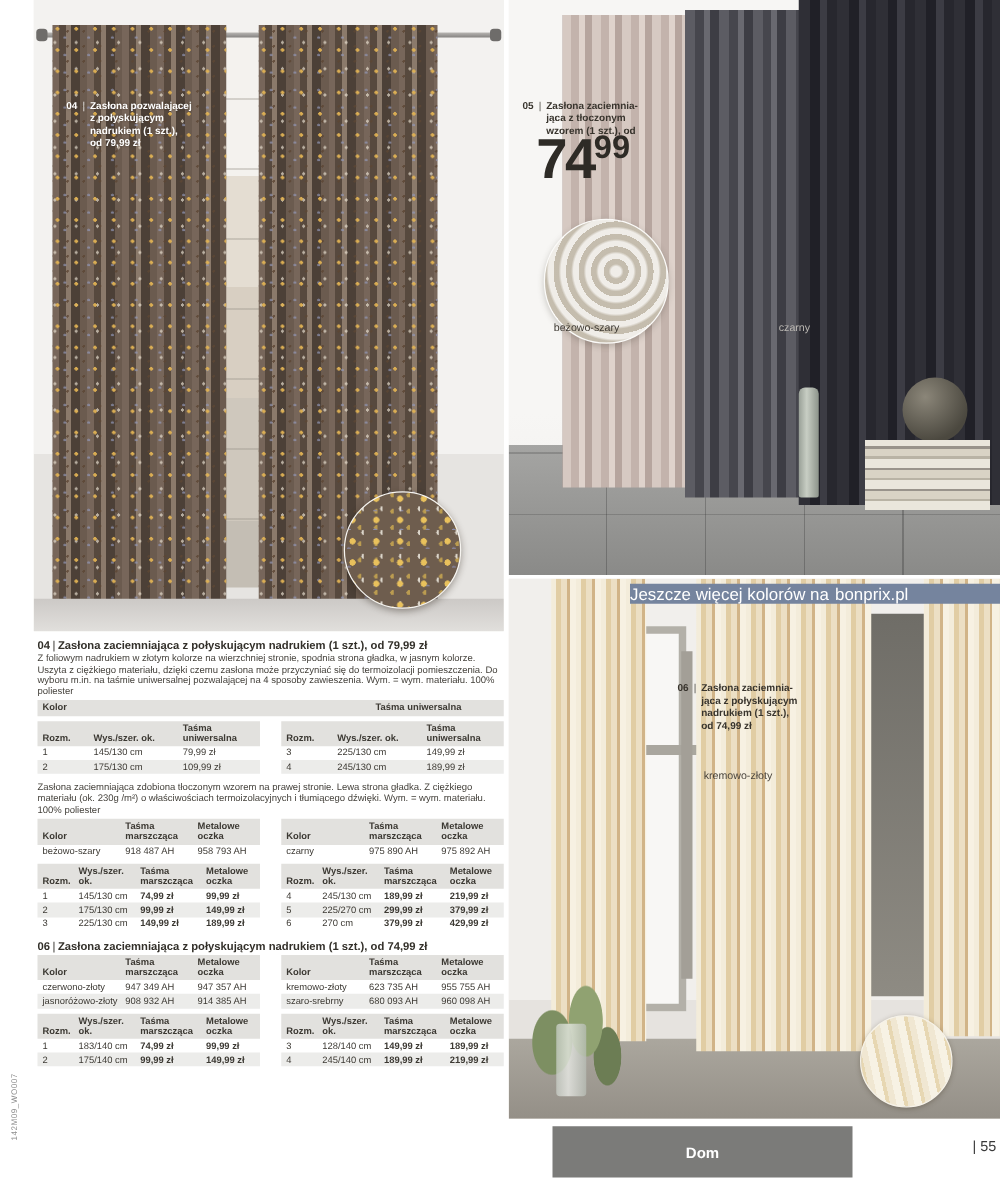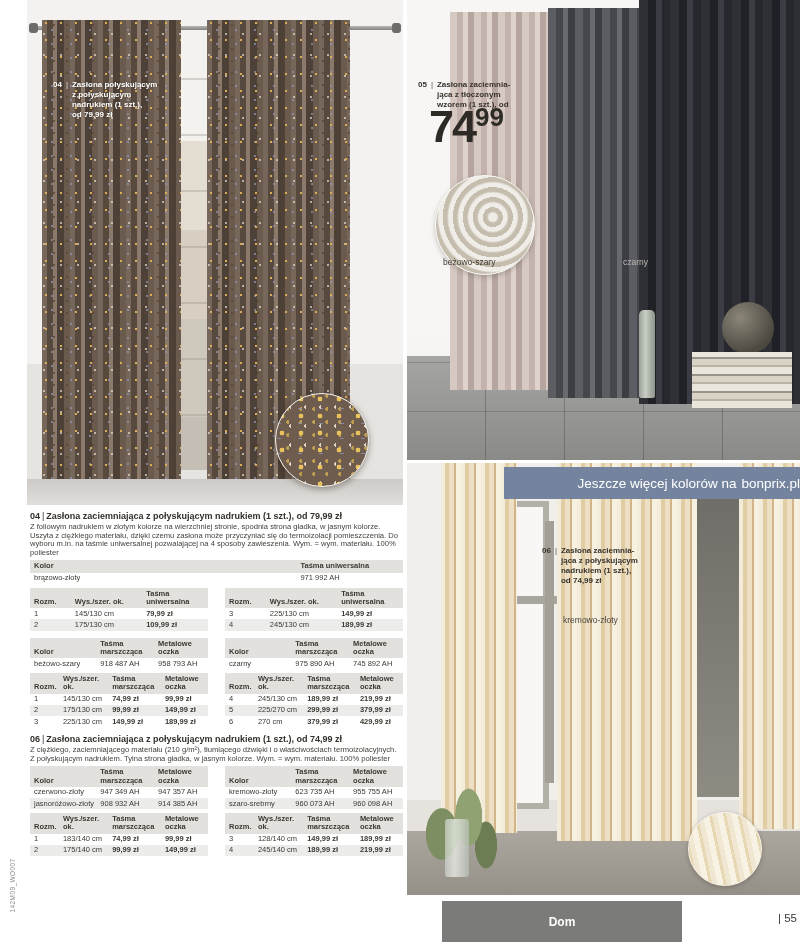--- a/index.html
+++ b/index.html
@@ -91,22 +91,22 @@
   #photo06 .plant{left:6px;bottom:16px;width:96px;height:100px;
      background:
        radial-gradient(ellipse 26px 42px at 30% 55%, #7d8f62 60%, transparent 63%),
        radial-gradient(ellipse 22px 46px at 58% 38%, #90a271 60%, transparent 63%),
        radial-gradient(ellipse 18px 38px at 76% 66%, #6c7d54 60%, transparent 63%);}
   #photo06 .vase{left:38px;bottom:18px;width:24px;height:58px;border-radius:3px;
      background:linear-gradient(90deg,rgba(200,206,198,.75),rgba(238,240,236,.75) 40%,rgba(184,190,182,.75));}
   #photo06 .inset{left:281px;top:349px;width:72px;height:72px;border-radius:50%;
      border:1px solid #f6f2e8;box-shadow:0 1px 4px rgba(60,50,30,.35);
      background:repeating-linear-gradient(78deg,#f7f2e4 0 6px,#e7d7b2 6px 9px,#f0e7d2 9px 14px);}
-  #banner{position:absolute;left:97px;top:4px;right:0;height:32px;background:#75849e;
-     display:flex;align-items:center;justify-content:flex-end;gap:5px;
+  #banner{position:absolute;left:97px;top:4px;right:0;height:16px;background:#75849e;
+     display:flex;align-items:center;justify-content:flex-start;gap:5px;
      color:#fff;font-size:13.5px;}
   #banner .brand{font-weight:400;}
 
   
   .photo-label{position:absolute;display:flex;gap:4px;font-size:8px;font-weight:700;line-height:10px;}
   .photo-label .pipe{font-weight:400;opacity:.85;}
   .lab-light{color:#ffffff;text-shadow:0 0 2px rgba(40,30,20,.5);}
   .lab-dark{color:#38342d;}
   #p4-label{left:26px;top:80px;}
   #p5-label{left:11px;top:80px;}
@@ -131,21 +131,21 @@
   .trow{display:flex;padding:1.5px 4px;}
   .trow.alt{background:#ececea;}
   .tcell{box-sizing:border-box;padding-right:3px;}
   .trow .tcell{white-space:nowrap;}
   .table-pair{display:flex;gap:17px;margin-top:4px;}
   .table-pair .ptable{width:178px;}
   .color2 .c0{flex:1;} .color2 .c1{width:27%;}
   .color3 .c0{width:39%;} .color3 .c1{width:34%;} .color3 .c2{width:27%;}
   .size3 .c0{width:24%;} .size3 .c1{width:42%;} .size3 .c2{width:34%;}
   .size4 .c0{width:17%;} .size4 .c1{width:29%;} .size4 .c2{width:31%;} .size4 .c3{width:23%;}
-  .size3 .trow .c2{font-weight:700;}
+  .size3 .trow .c2{font-weight:400;}
   .size4 .trow .c2,.size4 .trow .c3{font-weight:700;}
 
   
   #dom-box{position:absolute;left:442px;top:901px;width:240px;height:41px;background:#7b7b79;
      display:flex;align-items:center;justify-content:center;color:#fff;font-weight:700;font-size:12px;}
   #page-num{position:absolute;right:3px;top:912px;font-size:11.5px;color:#3a3a3a;}
   #side-code{position:absolute;left:-28px;top:882px;width:80px;text-align:center;
      transform:rotate(-90deg);font-size:6.5px;color:#8e8e8e;letter-spacing:.4px;}
 </style>
 </head>
@@ -158,21 +158,21 @@
     <div class="layer window"></div>
     <div class="layer rod"></div>
     <div class="p4curt curt-l"></div>
     <div class="p4curt curt-r"></div>
     <div class="layer floor"></div>
     <div class="layer inset"></div>
     <div class="photo-label lab-light" id="p4-label">
       <span>04</span>
       <span class="pipe">|</span>
       <div>
-        <div>Zasłona połyskującym</div>
+        <div>Zasłona pozwalającej</div>
         <div>z połyskującym</div>
         <div>nadrukiem (1 szt.),</div>
         <div>od 79,99 zł</div>
       </div>
     </div>
   </div>
 
   <div class="photo" id="photo05">
     <div class="layer wall"></div>
     <div class="layer rail"></div>
@@ -236,24 +236,20 @@
     <div class="sec">
       <div class="sec-head">
         <span>04</span><span class="pipe">|</span><span>Zasłona zaciemniająca z połyskującym nadrukiem (1 szt.), od 79,99 zł</span>
       </div>
       <div class="sec-body">Z foliowym nadrukiem w złotym kolorze na wierzchniej stronie, spodnia strona gładka, w jasnym kolorze. Uszyta z ciężkiego materiału, dzięki czemu zasłona może przyczyniać się do termoizolacji pomieszczenia. Do wyboru m.in. na taśmie uniwersalnej pozwalającej na 4 sposoby zawieszenia. Wym. = wym. materiału. 100% poliester</div>
       <div class="ptable color2">
         <div class="thead-row">
           <div class="tcell c0">Kolor</div>
           <div class="tcell c1">Taśma uniwersalna</div>
         </div>
-      <div class="trow">
-            <div class="tcell c0">brązowo-złoty</div>
-            <div class="tcell c1">971 992 AH</div>
-          </div>
         </div>
       <div class="table-pair">
         <div class="ptable size3">
           <div class="thead-row">
             <div class="tcell c0">Rozm.</div>
             <div class="tcell c1">Wys./szer. ok.</div>
             <div class="tcell c2">Taśma uniwersalna</div>
           </div>
         <div class="trow">
               <div class="tcell c0">1</div>
@@ -280,20 +276,21 @@
             <div class="trow alt">
               <div class="tcell c0">4</div>
               <div class="tcell c1">245/130 cm</div>
               <div class="tcell c2">189,99 zł</div>
             </div>
           </div>
       </div>
     </div>
 
     <div class="sec">
+      <div class="sec-body">Zasłona zaciemniająca zdobiona tłoczonym wzorem na prawej stronie. Lewa strona gładka. Z ciężkiego materiału (ok. 230g /m²) o właściwościach termoizolacyjnych i tłumiącego dźwięki. Wym. = wym. materiału. 100% poliester</div>
       <div class="table-pair" style="margin-top:0">
         <div class="ptable color3">
           <div class="thead-row">
             <div class="tcell c0">Kolor</div>
             <div class="tcell c1">Taśma marszcząca</div>
             <div class="tcell c2">Metalowe oczka</div>
           </div>
         <div class="trow">
               <div class="tcell c0">beżowo-szary</div>
               <div class="tcell c1">918 487 AH</div>
@@ -302,21 +299,21 @@
           </div>
         <div class="ptable color3">
           <div class="thead-row">
             <div class="tcell c0">Kolor</div>
             <div class="tcell c1">Taśma marszcząca</div>
             <div class="tcell c2">Metalowe oczka</div>
           </div>
         <div class="trow">
               <div class="tcell c0">czarny</div>
               <div class="tcell c1">975 890 AH</div>
-              <div class="tcell c2">745 892 AH</div>
+              <div class="tcell c2">975 892 AH</div>
             </div>
           </div>
       </div>
       <div class="table-pair">
         <div class="ptable size4">
           <div class="thead-row">
             <div class="tcell c0">Rozm.</div>
             <div class="tcell c1">Wys./szer. ok.</div>
             <div class="tcell c2">Taśma marszcząca</div>
             <div class="tcell c3">Metalowe oczka</div>
@@ -366,21 +363,20 @@
               <div class="tcell c3">429,99 zł</div>
             </div>
           </div>
       </div>
     </div>
 
     <div class="sec">
       <div class="sec-head">
         <span>06</span><span class="pipe">|</span><span>Zasłona zaciemniająca z połyskującym nadrukiem (1 szt.), od 74,99 zł</span>
       </div>
-      <div class="sec-body">Z ciężkiego, zaciemniającego materiału (210 g/m²), tłumiącego dźwięki i o właściwościach termoizolacyjnych. Z połyskującym nadrukiem. Tylna strona gładka, w jasnym kolorze. Wym. = wym. materiału. 100% poliester</div>
       <div class="table-pair" style="margin-top:0">
         <div class="ptable color3">
           <div class="thead-row">
             <div class="tcell c0">Kolor</div>
             <div class="tcell c1">Taśma marszcząca</div>
             <div class="tcell c2">Metalowe oczka</div>
           </div>
         <div class="trow">
               <div class="tcell c0">czerwono-złoty</div>
               <div class="tcell c1">947 349 AH</div>
@@ -398,21 +394,21 @@
             <div class="tcell c1">Taśma marszcząca</div>
             <div class="tcell c2">Metalowe oczka</div>
           </div>
         <div class="trow">
               <div class="tcell c0">kremowo-złoty</div>
               <div class="tcell c1">623 735 AH</div>
               <div class="tcell c2">955 755 AH</div>
             </div>
             <div class="trow alt">
               <div class="tcell c0">szaro-srebrny</div>
-              <div class="tcell c1">960 073 AH</div>
+              <div class="tcell c1">680 093 AH</div>
               <div class="tcell c2">960 098 AH</div>
             </div>
           </div>
       </div>
       <div class="table-pair">
         <div class="ptable size4">
           <div class="thead-row">
             <div class="tcell c0">Rozm.</div>
             <div class="tcell c1">Wys./szer. ok.</div>
             <div class="tcell c2">Taśma marszcząca</div>

